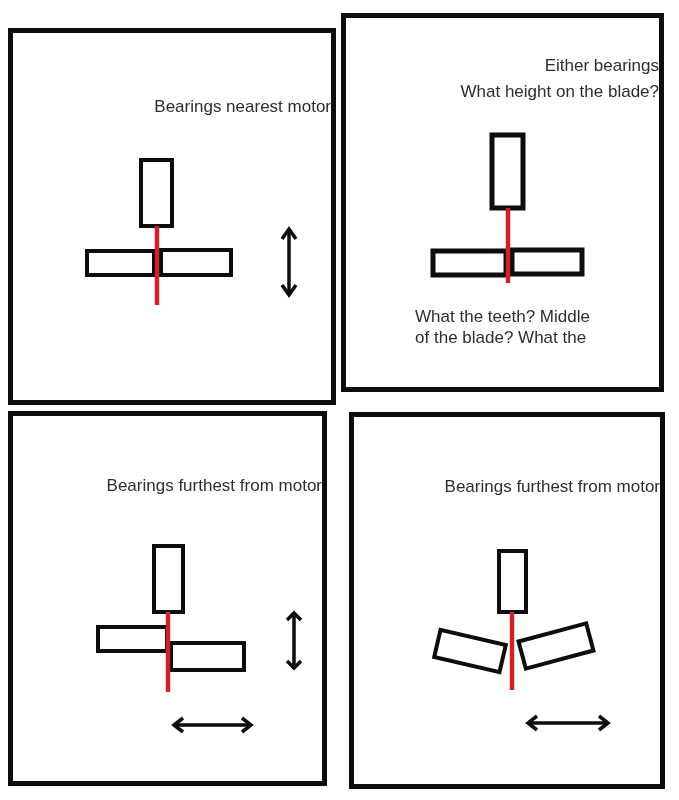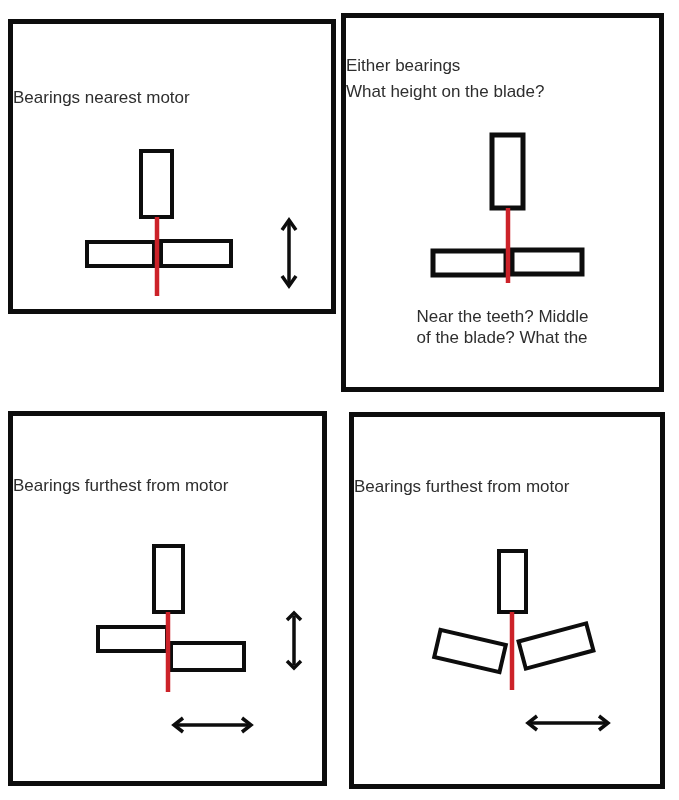--- a/index.html
+++ b/index.html
@@ -9,27 +9,27 @@
     font-family:"Liberation Sans",sans-serif;
     position:relative;overflow:hidden;
   }
   .canvas{position:absolute;inset:0;}
   .panel{
     position:absolute;
     box-sizing:border-box;
     border:5px solid var(--ink,#0d0d0d);
     background:var(--paper,#fff);
   }
-  .panel-1{left:8px;top:19px;width:328px;height:295px;}
+  .panel-1{left:8px;top:28px;width:328px;height:377px;}
   .panel-2{left:341px;top:13px;width:323px;height:379px;}
   .panel-3{left:8px;top:411px;width:319px;height:375px;}
   .panel-4{left:349px;top:412px;width:316px;height:377px;}
   .caption{
     position:absolute;left:0;right:0;
-    text-align:left;
+    text-align:right;
     font-size:17px;line-height:21px;
     color:var(--text,#2e2e2e);
     white-space:nowrap;
   }
   .note-block{
     position:absolute;left:0;right:0;
     text-align:center;
   }
   .note-inner{
     display:inline-block;text-align:left;
@@ -65,21 +65,21 @@
     <div class="caption" style="top:37px">Either bearings</div>
     <div class="caption" style="top:63px">What height on the blade?</div>
     <svg class="diagram" width="313" height="369" viewBox="0 0 313 369">
       <rect class="stroke-ink" x="146" y="117" width="31" height="73" stroke-width="5"></rect>
       <rect class="stroke-ink" x="87" y="233" width="73" height="24" stroke-width="5"></rect>
       <rect class="stroke-ink" x="166" y="232" width="70" height="24" stroke-width="5"></rect>
       <line class="stroke-blade" x1="162" y1="190" x2="162" y2="265" stroke-width="4.5"></line>
     </svg>
     <div class="note-block" style="top:288px">
       <div class="note-inner">
-        <div>Near the teeth? Middle</div>
+        <div>What the teeth? Middle</div>
         <div>of the blade? What the</div>
       </div>
     </div>
   </section>
 
   <section class="panel panel-3">
     <div class="caption" style="top:59px">Bearings furthest from motor</div>
     <svg class="diagram" width="309" height="365" viewBox="0 0 309 365">
       <rect class="stroke-ink" x="141" y="130" width="29" height="66" stroke-width="4"></rect>
       <rect class="stroke-ink" x="85" y="211" width="69" height="24" stroke-width="4"></rect>

